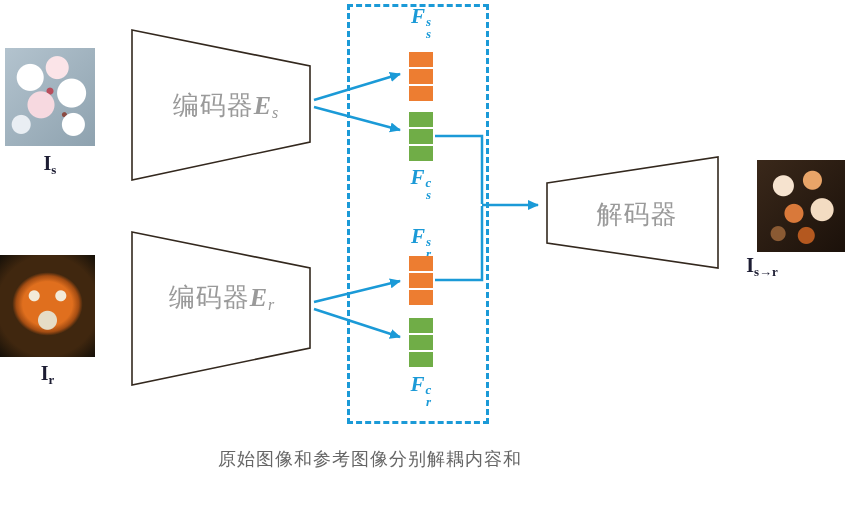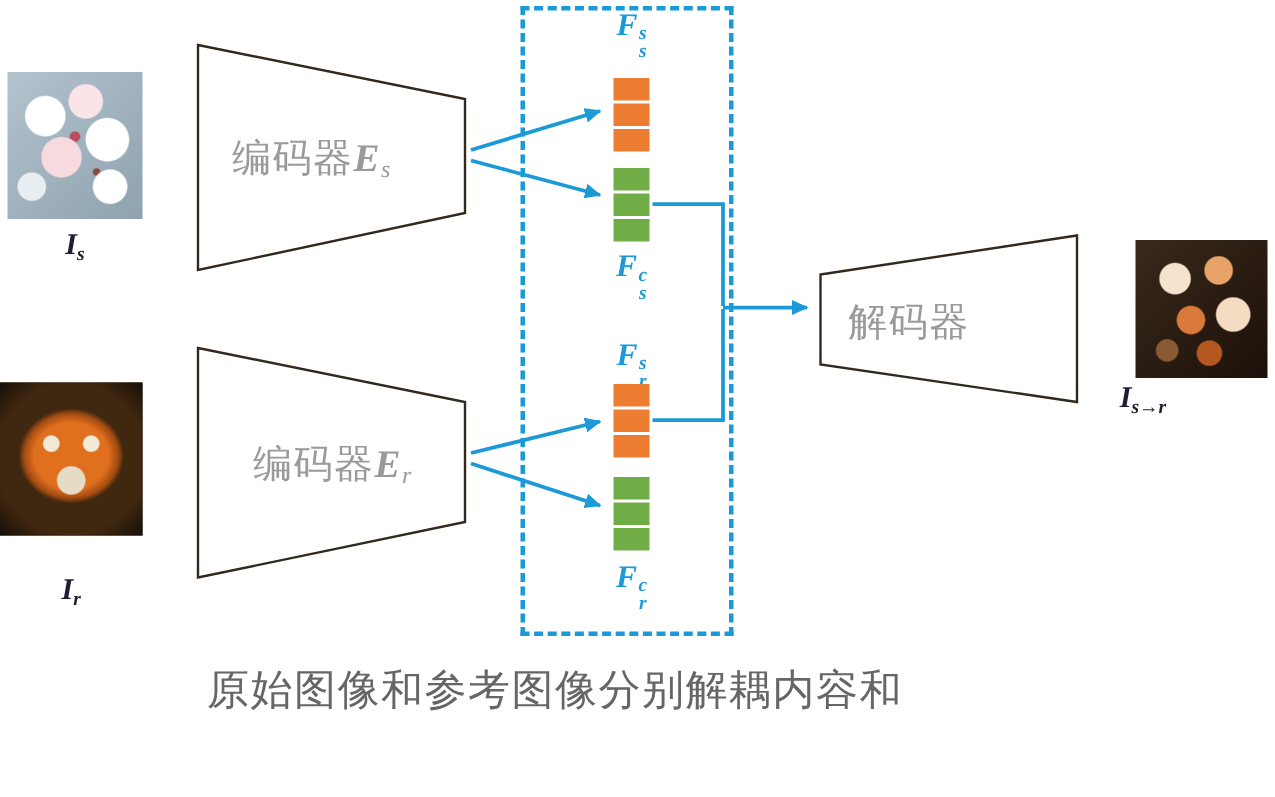--- a/index.html
+++ b/index.html
@@ -69,35 +69,35 @@
   .flabel{
     left:385px;width:72px;text-align:center;
     font-family:"Liberation Serif",serif;font-style:italic;font-weight:bold;
     font-size:21px;color:var(--feature-label,#1b9ad7);
   }
   .supsub{
     display:inline-flex;flex-direction:column;font-size:13px;line-height:0.95;
     vertical-align:-3px;margin-left:1px;font-weight:bold;
   }
   .ilabel{
-    font-family:"Liberation Serif",serif;font-style:italic;font-weight:bold;
+    font-family:"Liberation Serif",serif;font-weight:bold;
     font-size:20px;color:var(--image-label,#1d1d33);text-align:center;
   }
   .ilabel .sub{font-size:13px;vertical-align:-4px;}
   .module-label{
     font-size:26px;color:var(--module-text,#9a9a9a);text-align:center;
     letter-spacing:1px;white-space:nowrap;
   }
   .module-label .evar{
     font-family:"Liberation Serif",serif;font-style:italic;font-weight:bold;
   }
   .module-label .esub{font-size:16px;vertical-align:-4px;font-family:"Liberation Serif",serif;font-style:italic;}
   .caption{
     left:60px;top:440px;width:620px;text-align:center;
-    font-size:28px;line-height:39px;color:var(--caption-text,#666666);
+    font-size:18px;line-height:39px;color:var(--caption-text,#666666);
     letter-spacing:1px;
   }
 </style>
 </head>
 <body>
 
 <div>
 
   <svg class="abs overlay" width="850" height="531" viewBox="0 0 850 531">
     <defs>
@@ -119,36 +119,36 @@
     <polyline class="blue-line" points="435,280 482,280 482,206"></polyline>
     <line class="blue-line" x1="482" y1="205" x2="538" y2="205" marker-end="url(#arr)"></line>
   </svg>
 
   <div class="thumb img-flower"></div>
   <div class="abs ilabel" style="left:5px;top:152px;width:90px;">
     <span>I</span><span class="sub">s</span>
   </div>
 
   <div class="thumb img-tiger"></div>
-  <div class="abs ilabel" style="left:0px;top:362px;width:95px;margin-top:20px;">
+  <div class="abs ilabel" style="left:0px;top:362px;width:95px;">
     <span>I</span><span class="sub">r</span>
   </div>
 
   <div class="thumb img-output"></div>
   <div class="abs ilabel" style="left:718px;top:254px;width:88px;">
     <span>I</span><span class="sub">s→r</span>
   </div>
 
-  <div class="abs module-label" style="left:124px;top:88px;width:168px;">
+  <div class="abs module-label" style="left:142px;top:88px;width:168px;">
     <span>编码器</span><span class="evar">E</span><span class="esub">s</span>
   </div>
-  <div class="abs module-label" style="left:138px;top:292px;width:168px;">
+  <div class="abs module-label" style="left:138px;top:280px;width:168px;">
     <span>编码器</span><span class="evar">E</span><span class="esub">r</span>
   </div>
-  <div class="abs module-label" style="left:531px;top:197px;width:150px;font-family:Liberation Mono, monospace;">
+  <div class="abs module-label" style="left:562px;top:197px;width:150px;font-family:Liberation Mono, monospace;">
     <span>解码器</span>
   </div>
 
   <div class="abs dash-box"></div>
 
   <div class="abs flabel" style="top:4px;">
     <span>F</span><span class="supsub">
         <span>s</span>
         <span>s</span>
       </span>

